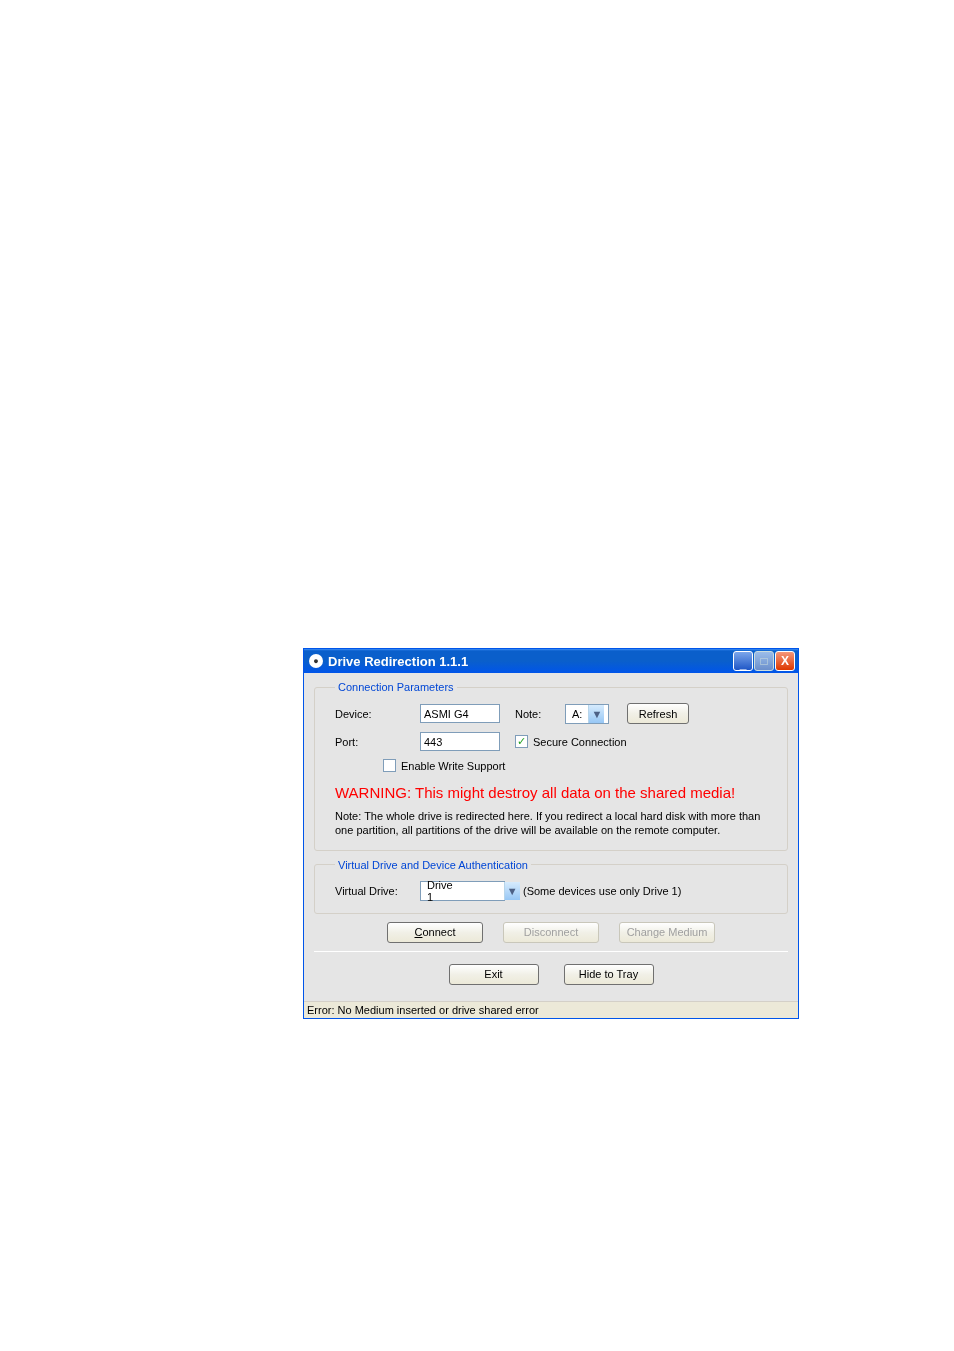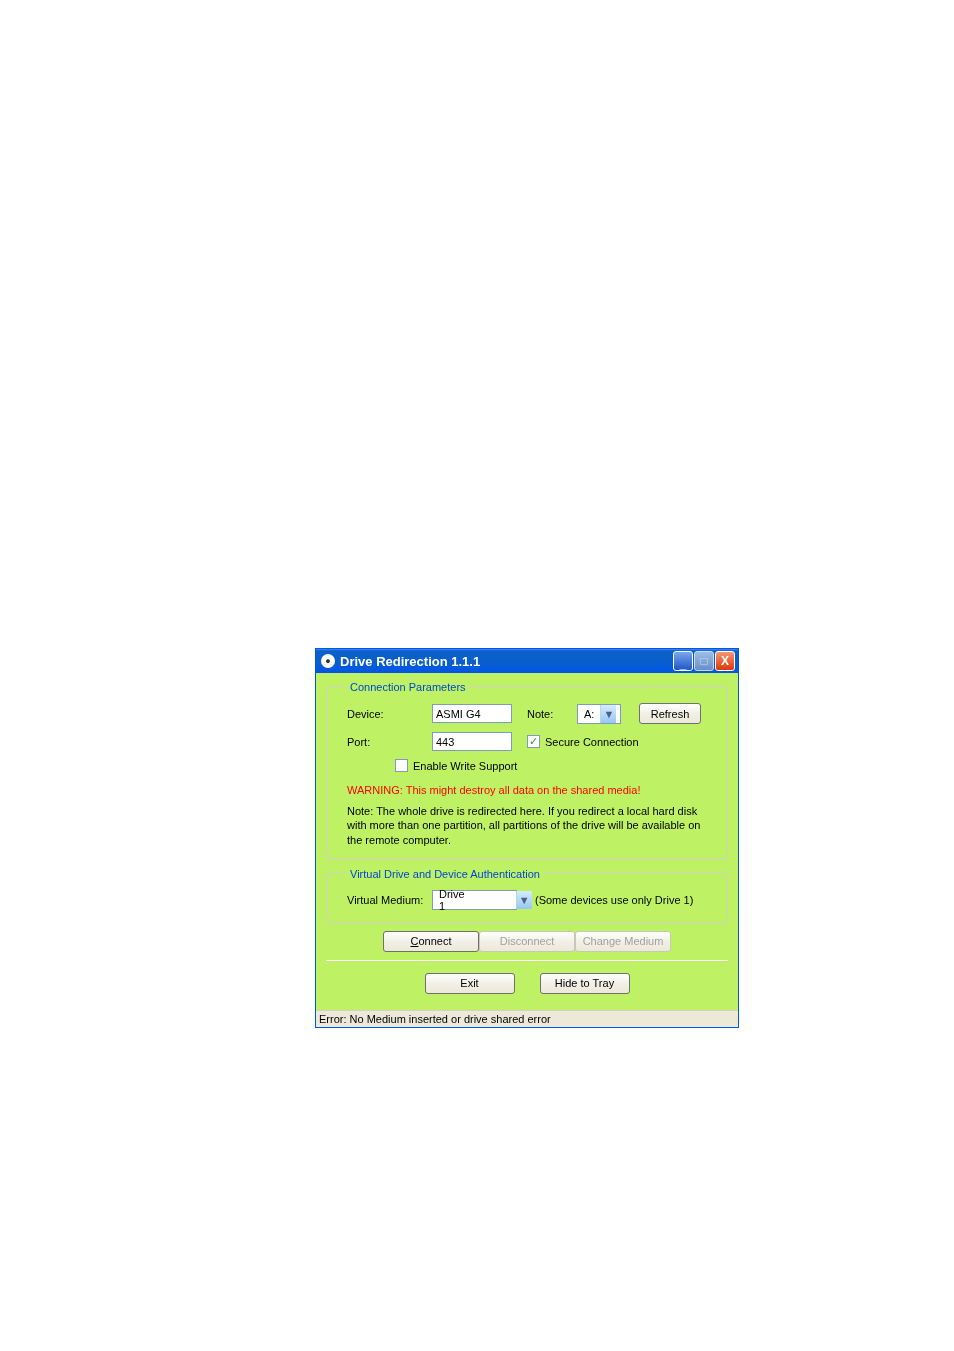--- a/index.html
+++ b/index.html
@@ -1,23 +1,23 @@
 <!DOCTYPE html>
 <html><head>
   <meta charset="utf-8">
   <style>
     * { box-sizing: border-box; margin: 0; padding: 0; }
     body { font-family: Tahoma, sans-serif; font-size: 11px; background: #fff; width: 954px; height: 1351px; }
     .window {
       position: absolute;
-      left: 315px;
+      left: 303px;
       top: 648px;
-      width: 424px;
+      width: 496px;
       border: 1px solid #0055EA;
-      background: #bef264;
+      background: #e5e5e5;
     }
     .titlebar {
       height: 24px;
       background: linear-gradient(to bottom, #3B8DF7 0%, #0A5FCB 8%, #0A5FCB 50%, #0055EA 100%);
       display: flex;
       align-items: center;
       padding: 0 3px 0 5px;
       color: white;
       font-weight: bold;
       font-size: 13px;
@@ -98,23 +98,23 @@
       padding: 2px 0;
       height: 21px;
       cursor: pointer;
     }
     button.std.disabled {
       color: #A0A0A0;
       border-color: #C9C7BA;
       cursor: default;
     }
     .checkbox { width: 13px; height: 13px; border: 1px solid #7F9DB9; background: #fff; display: inline-flex; align-items: center; justify-content: center; margin-right: 5px; font-size: 11px; color: #21A121; line-height: 1; }
-    .warn { color: #FF0000; font-size: 11px; margin: 12px 0 8px 0; }
+    .warn { color: #FF0000; font-size: 15px; margin: 12px 0 8px 0; }
     .note { color: #000; font-size: 11px; line-height: 1.3; }
-    .btn-row { display: flex; justify-content: center; margin: 8px 0 8px 0; }
+    .btn-row { display: flex; justify-content: center; gap: 20px; margin: 8px 0 8px 0; }
     .btn-row button { width: 96px; }
     .btn-row2 { display: flex; justify-content: center; gap: 25px; margin: 12px 0 10px 0; }
     .btn-row2 button { width: 90px; }
     .statusbar {
       border-top: 1px solid #D4D0C8;
       background: #ECE9D8;
       padding: 2px 3px;
       font-size: 11px;
       color: #000;
     }
@@ -173,21 +173,21 @@
           <span>Enable Write Support</span>
         </span>
       </div>
       <div class="warn">WARNING: This might destroy all data on the shared media!</div>
       <div class="note">Note: The whole drive is redirected here. If you redirect a local hard disk with more than one partition, all partitions of the drive will be available on the remote computer.</div>
     </fieldset>
 
     <fieldset class="auth">
       <legend>Virtual Drive and Device Authentication</legend>
       <div class="row">
-        <span class="label">Virtual Medium:</span>
+        <span class="label">Virtual Drive:</span>
         <div class="select-wrap" style="width:85px;gap:45px;">
           <span style="flex:1;">Drive 1</span>
           <span class="select-arrow">▼</span>
         </div>
         <span style="margin-left:18px;">(Some devices use only Drive 1)</span>
       </div>
     </fieldset>
 
     <div class="btn-row">
       <button class="std"><span class="u">C</span><span>onnect</span></button>

